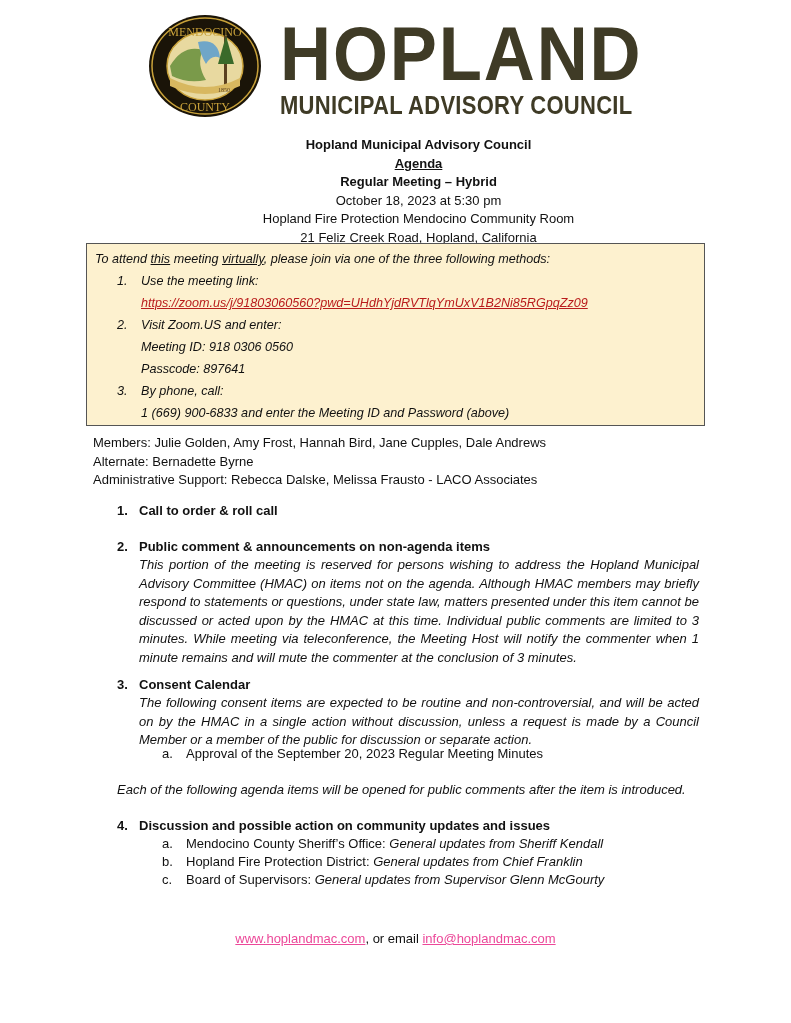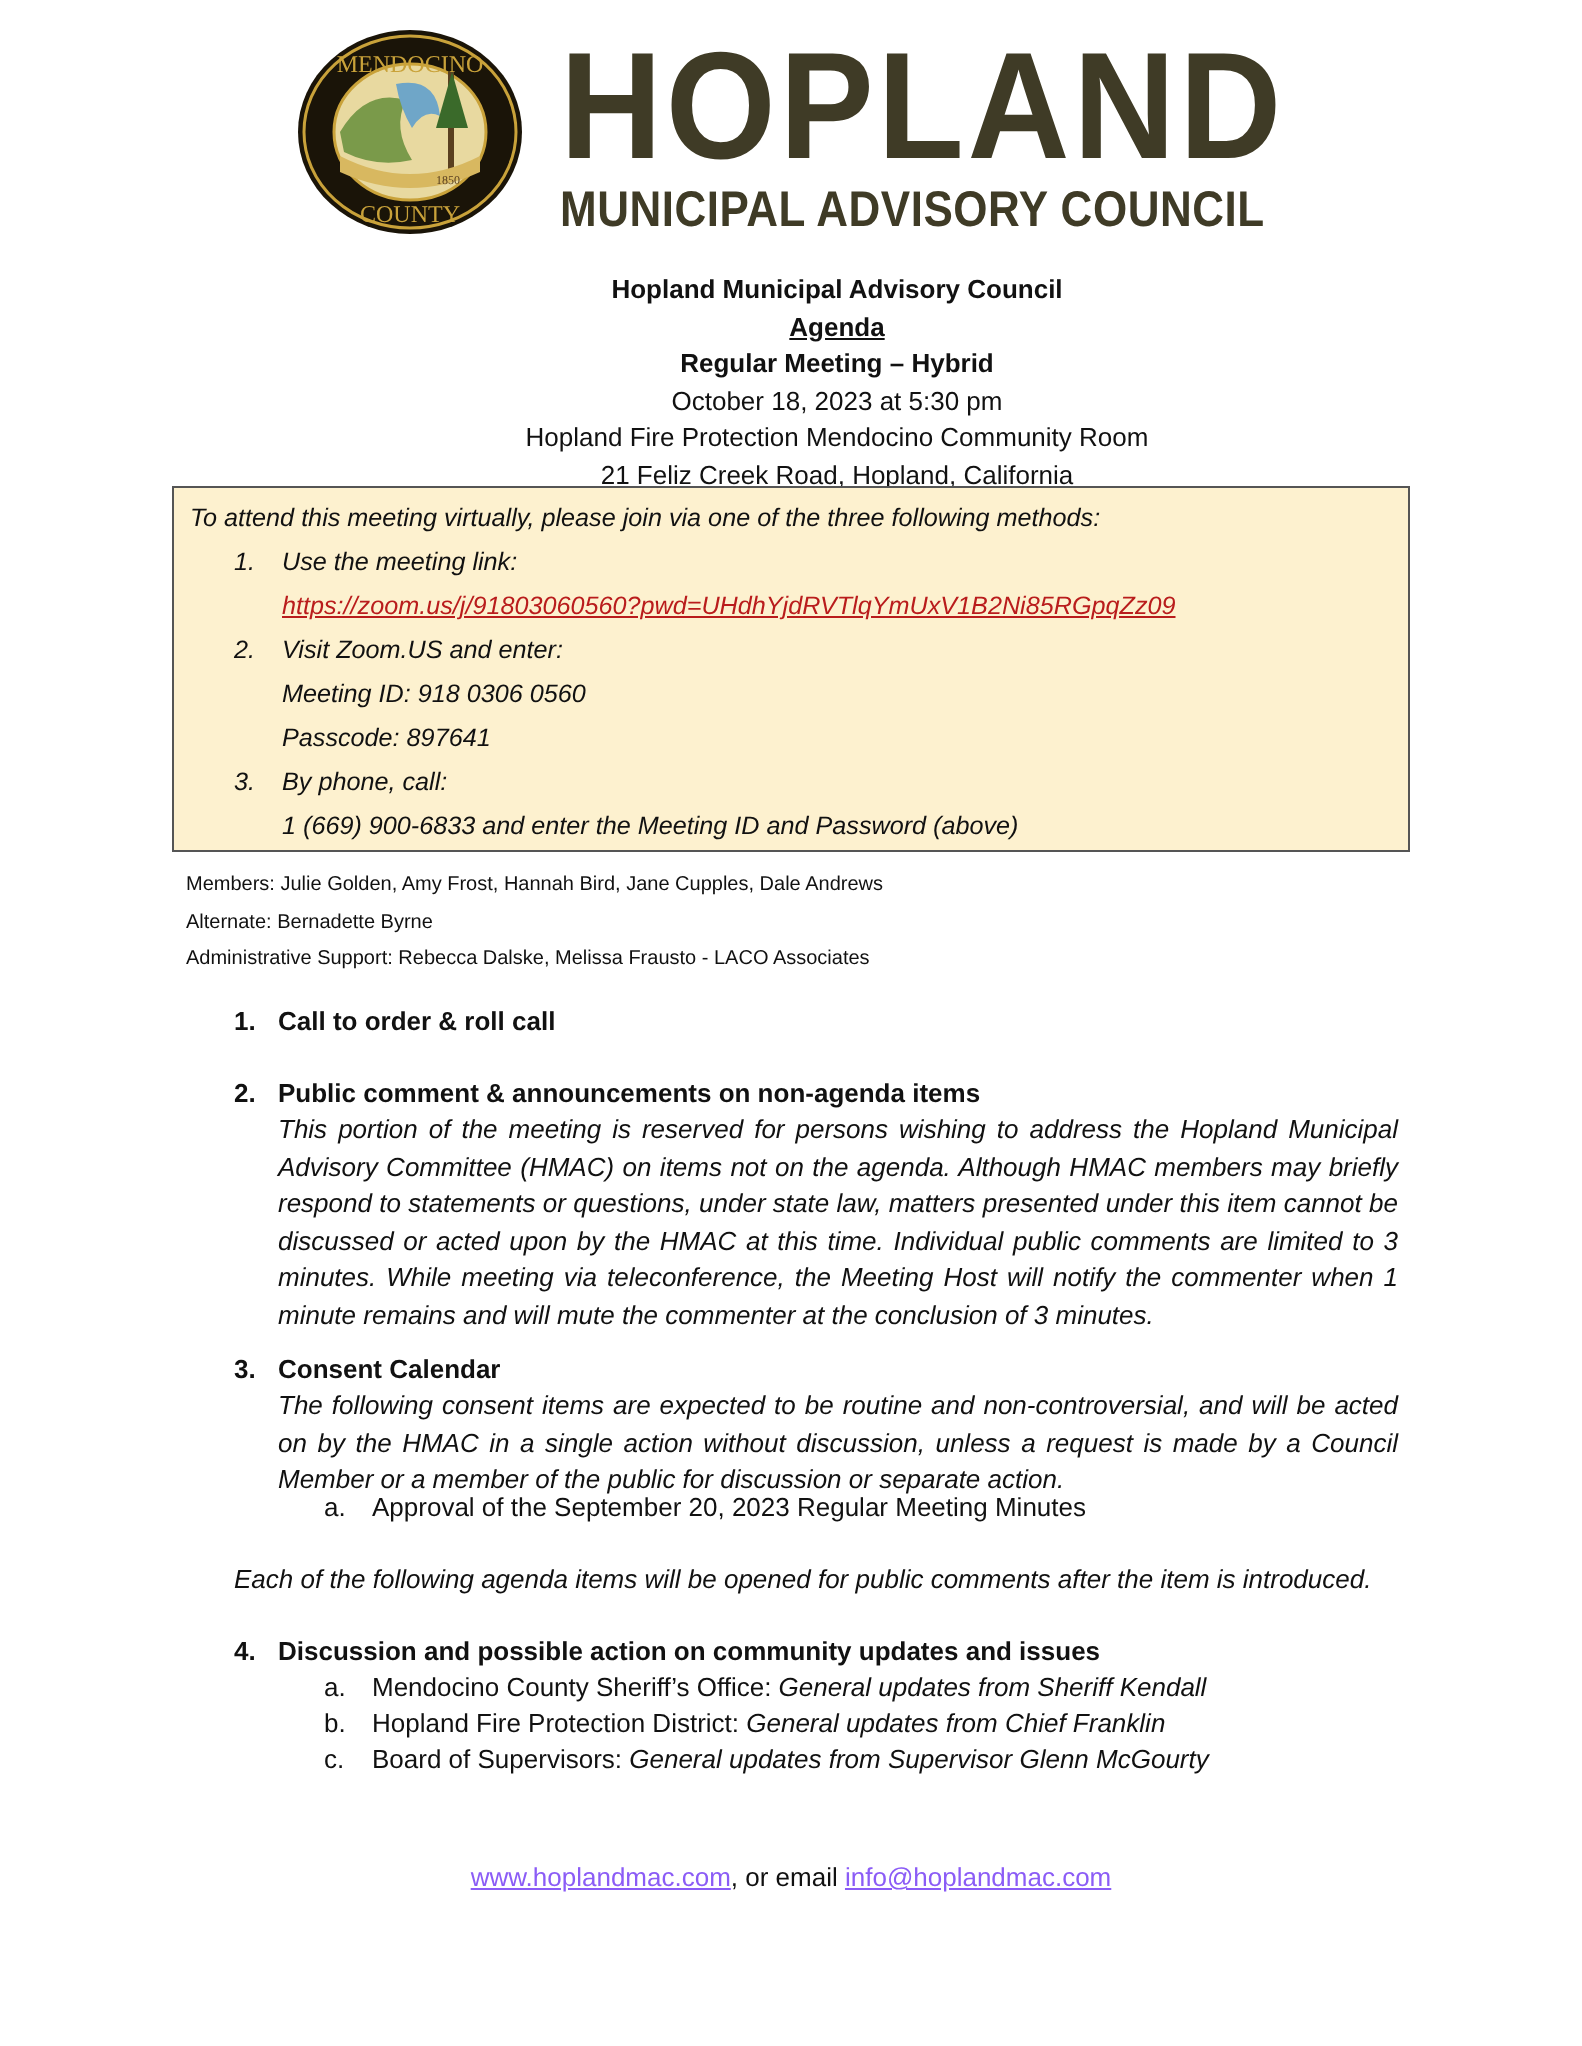--- a/index.html
+++ b/index.html
@@ -19,36 +19,36 @@
   .center-block .b { font-weight:bold; }
   .center-block .u { text-decoration:underline; }
 
   
   .vbox { position:absolute; left:86px; top:243px; width:619px; height:183px; background:#fdf1cf;
     border:1.5px solid #555; box-sizing:border-box; font-style:italic; font-size:12.6px; line-height:22px; }
   .vbox .row { position:absolute; left:8px; white-space:nowrap; }
   .vbox .num { position:absolute; left:30px; }
   .vbox .ind { position:absolute; left:54px; white-space:nowrap; }
   .vbox a { color:#b91c1c; text-decoration:underline; }
-  .u { }
+  .u { text-decoration:underline; }
 
-  .members { position:absolute; left:93px; top:434px; font-size:10px; line-height:18.5px; white-space:nowrap; }
+  .members { position:absolute; left:93px; top:434px; font-size:13px; line-height:18.5px; white-space:nowrap; }
 
   .item { position:absolute; left:117px; font-size:13px; line-height:18.5px; }
   .item .n { position:absolute; left:0; font-weight:bold; }
   .item .t { position:absolute; left:22px; font-weight:bold; white-space:nowrap; }
   .desc { position:absolute; left:139px; width:560px; font-style:italic; font-size:13px; line-height:18.5px; text-align:justify; }
   .sub { position:absolute; left:162px; font-size:13px; line-height:18.5px; white-space:nowrap; }
   .sub .l { position:absolute; left:0; }
   .sub .v { position:absolute; left:24px; }
   .sub i { font-style:italic; }
   .note { position:absolute; left:117px; font-style:italic; font-size:13px; line-height:18.5px; white-space:nowrap; }
 
   .footer { position:absolute; left:0; width:791px; top:929px; text-align:center; font-size:13px; line-height:19px; }
-  .footer a { color:#8b5cf6; text-decoration:underline; }
+  .footer a { color:#ec4899; text-decoration:underline; }
 </style>
 </head>
 <body>
 
 <div class="page">
 
   <svg class="seal" viewBox="0 0 114 104">
     <ellipse cx="57" cy="52" rx="56" ry="51" fill="#1a1408"></ellipse>
     <ellipse cx="57" cy="52" rx="53" ry="48" fill="none" stroke="#c9a23a" stroke-width="1.5"></ellipse>
     <ellipse cx="57" cy="52" rx="38" ry="34" fill="#e8d9a0" stroke="#c9a23a" stroke-width="1.5"></ellipse>

